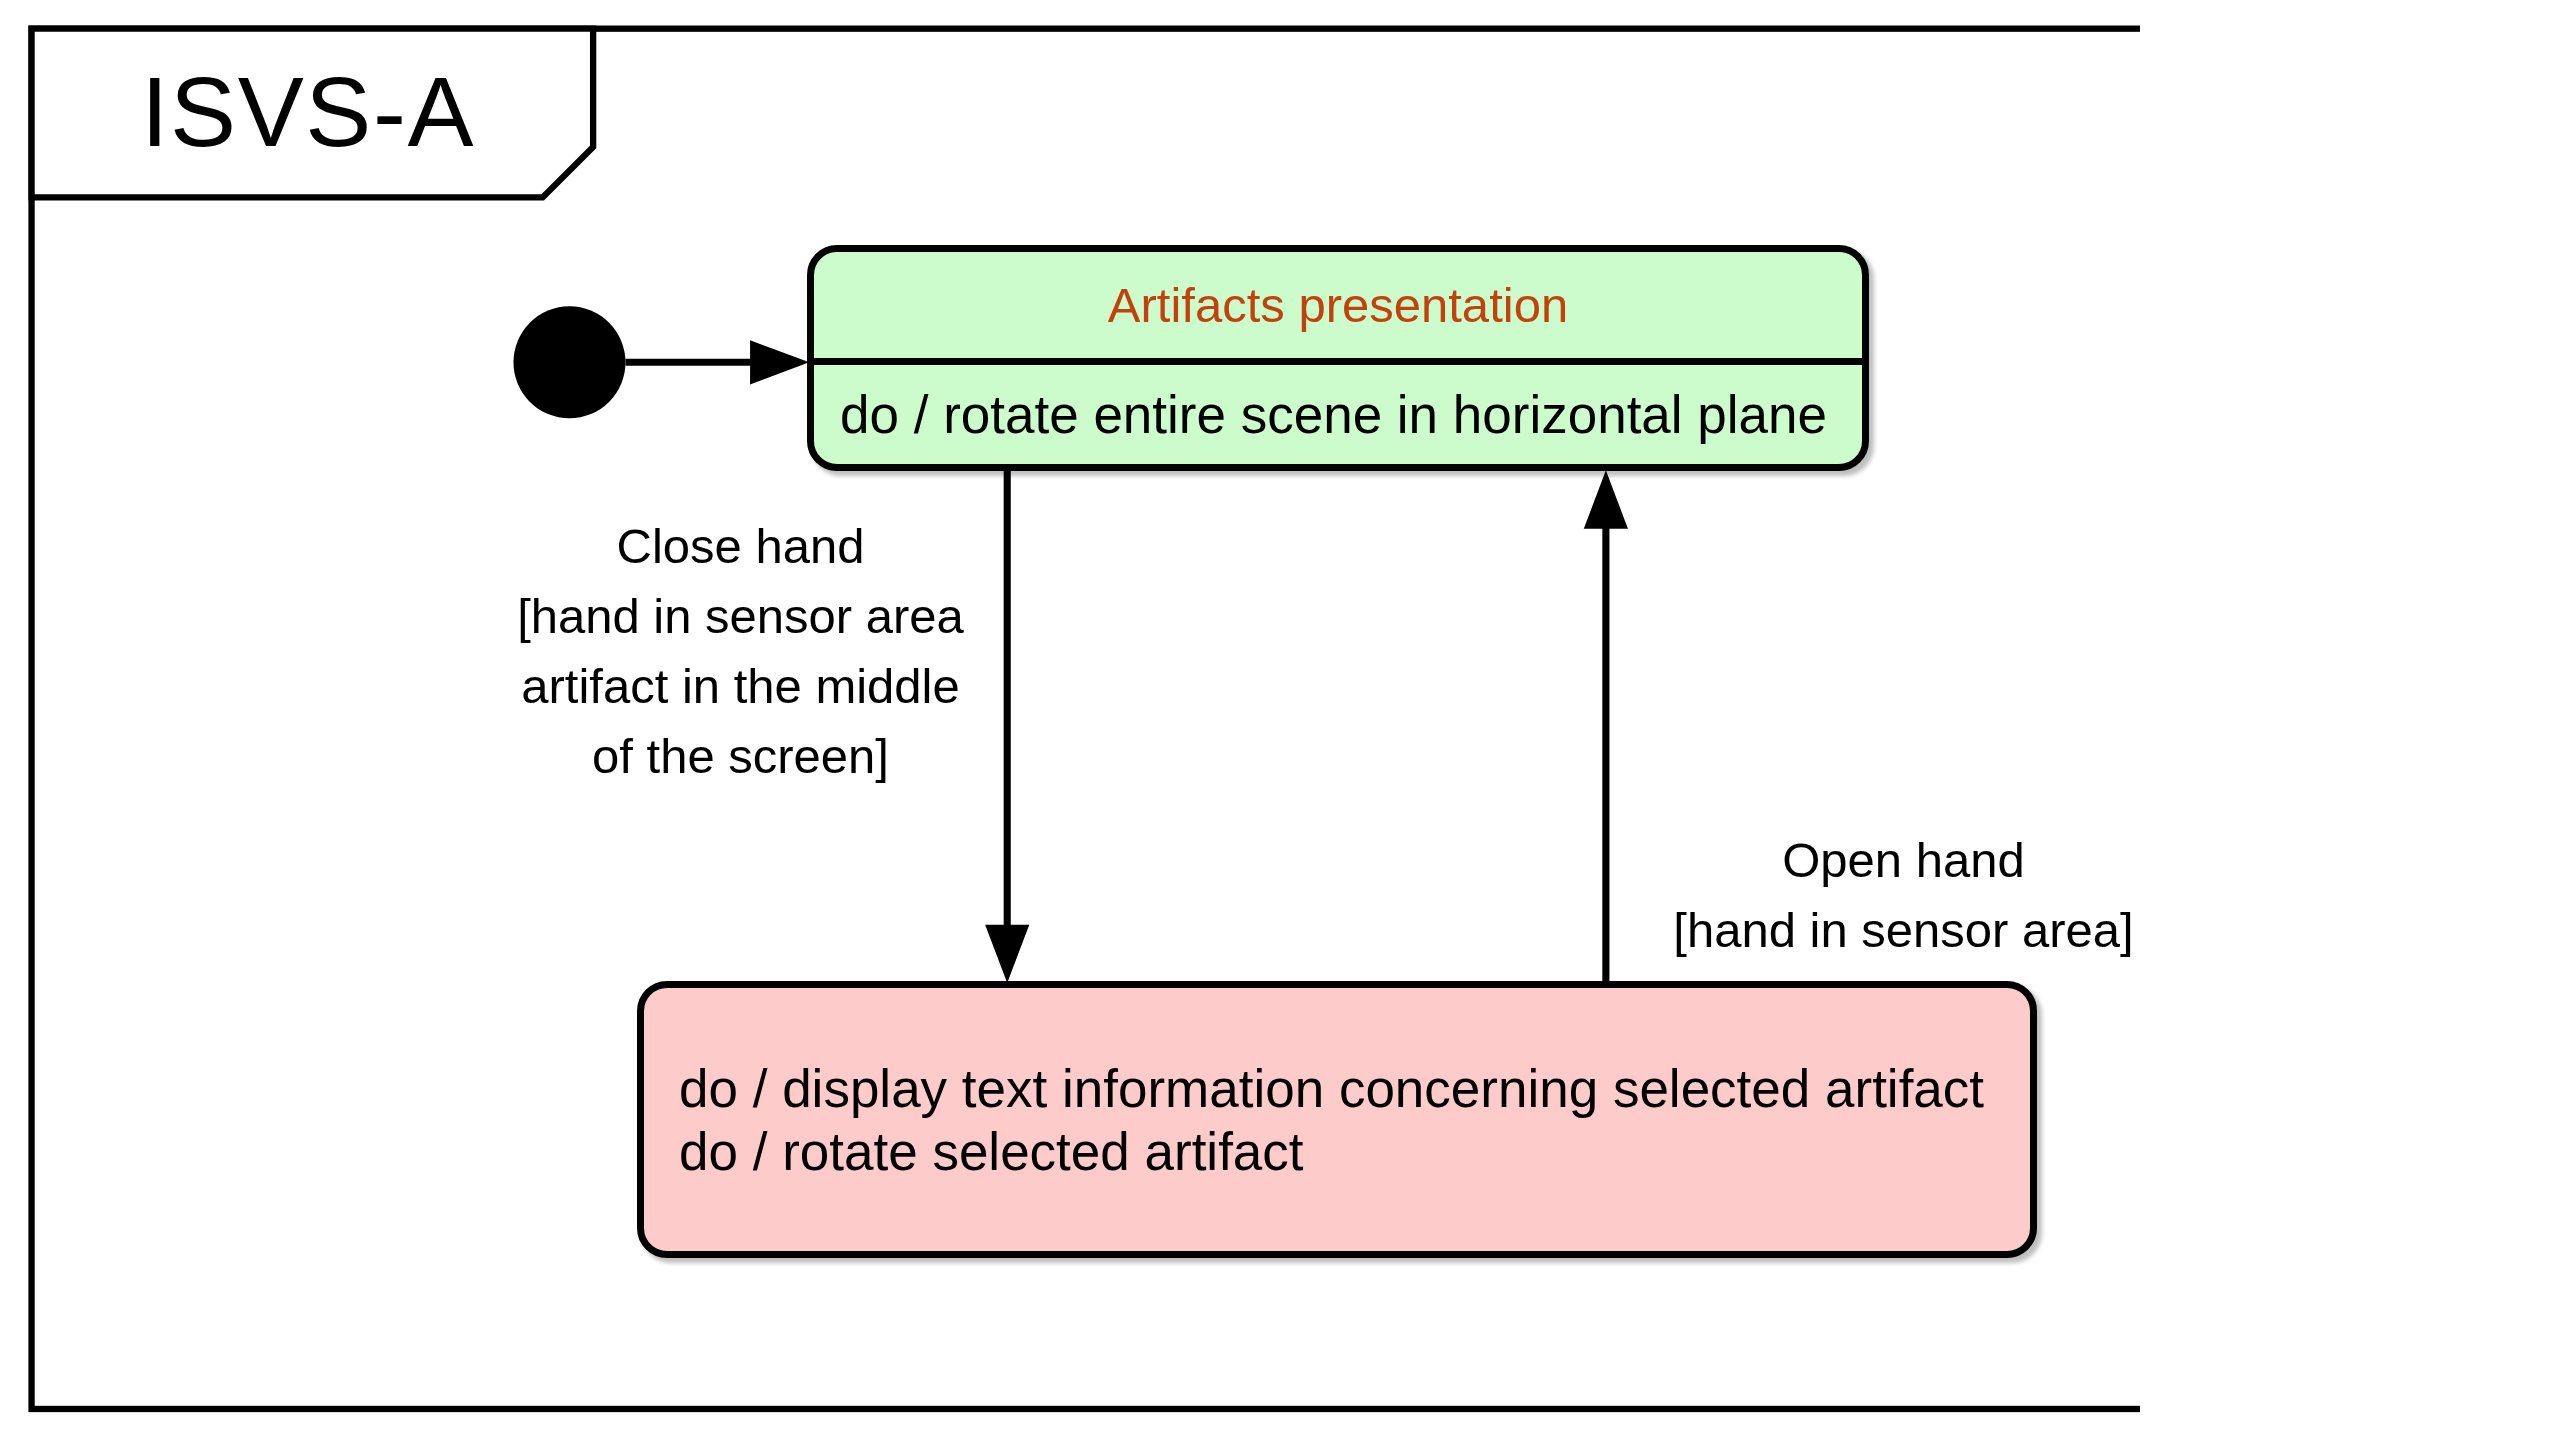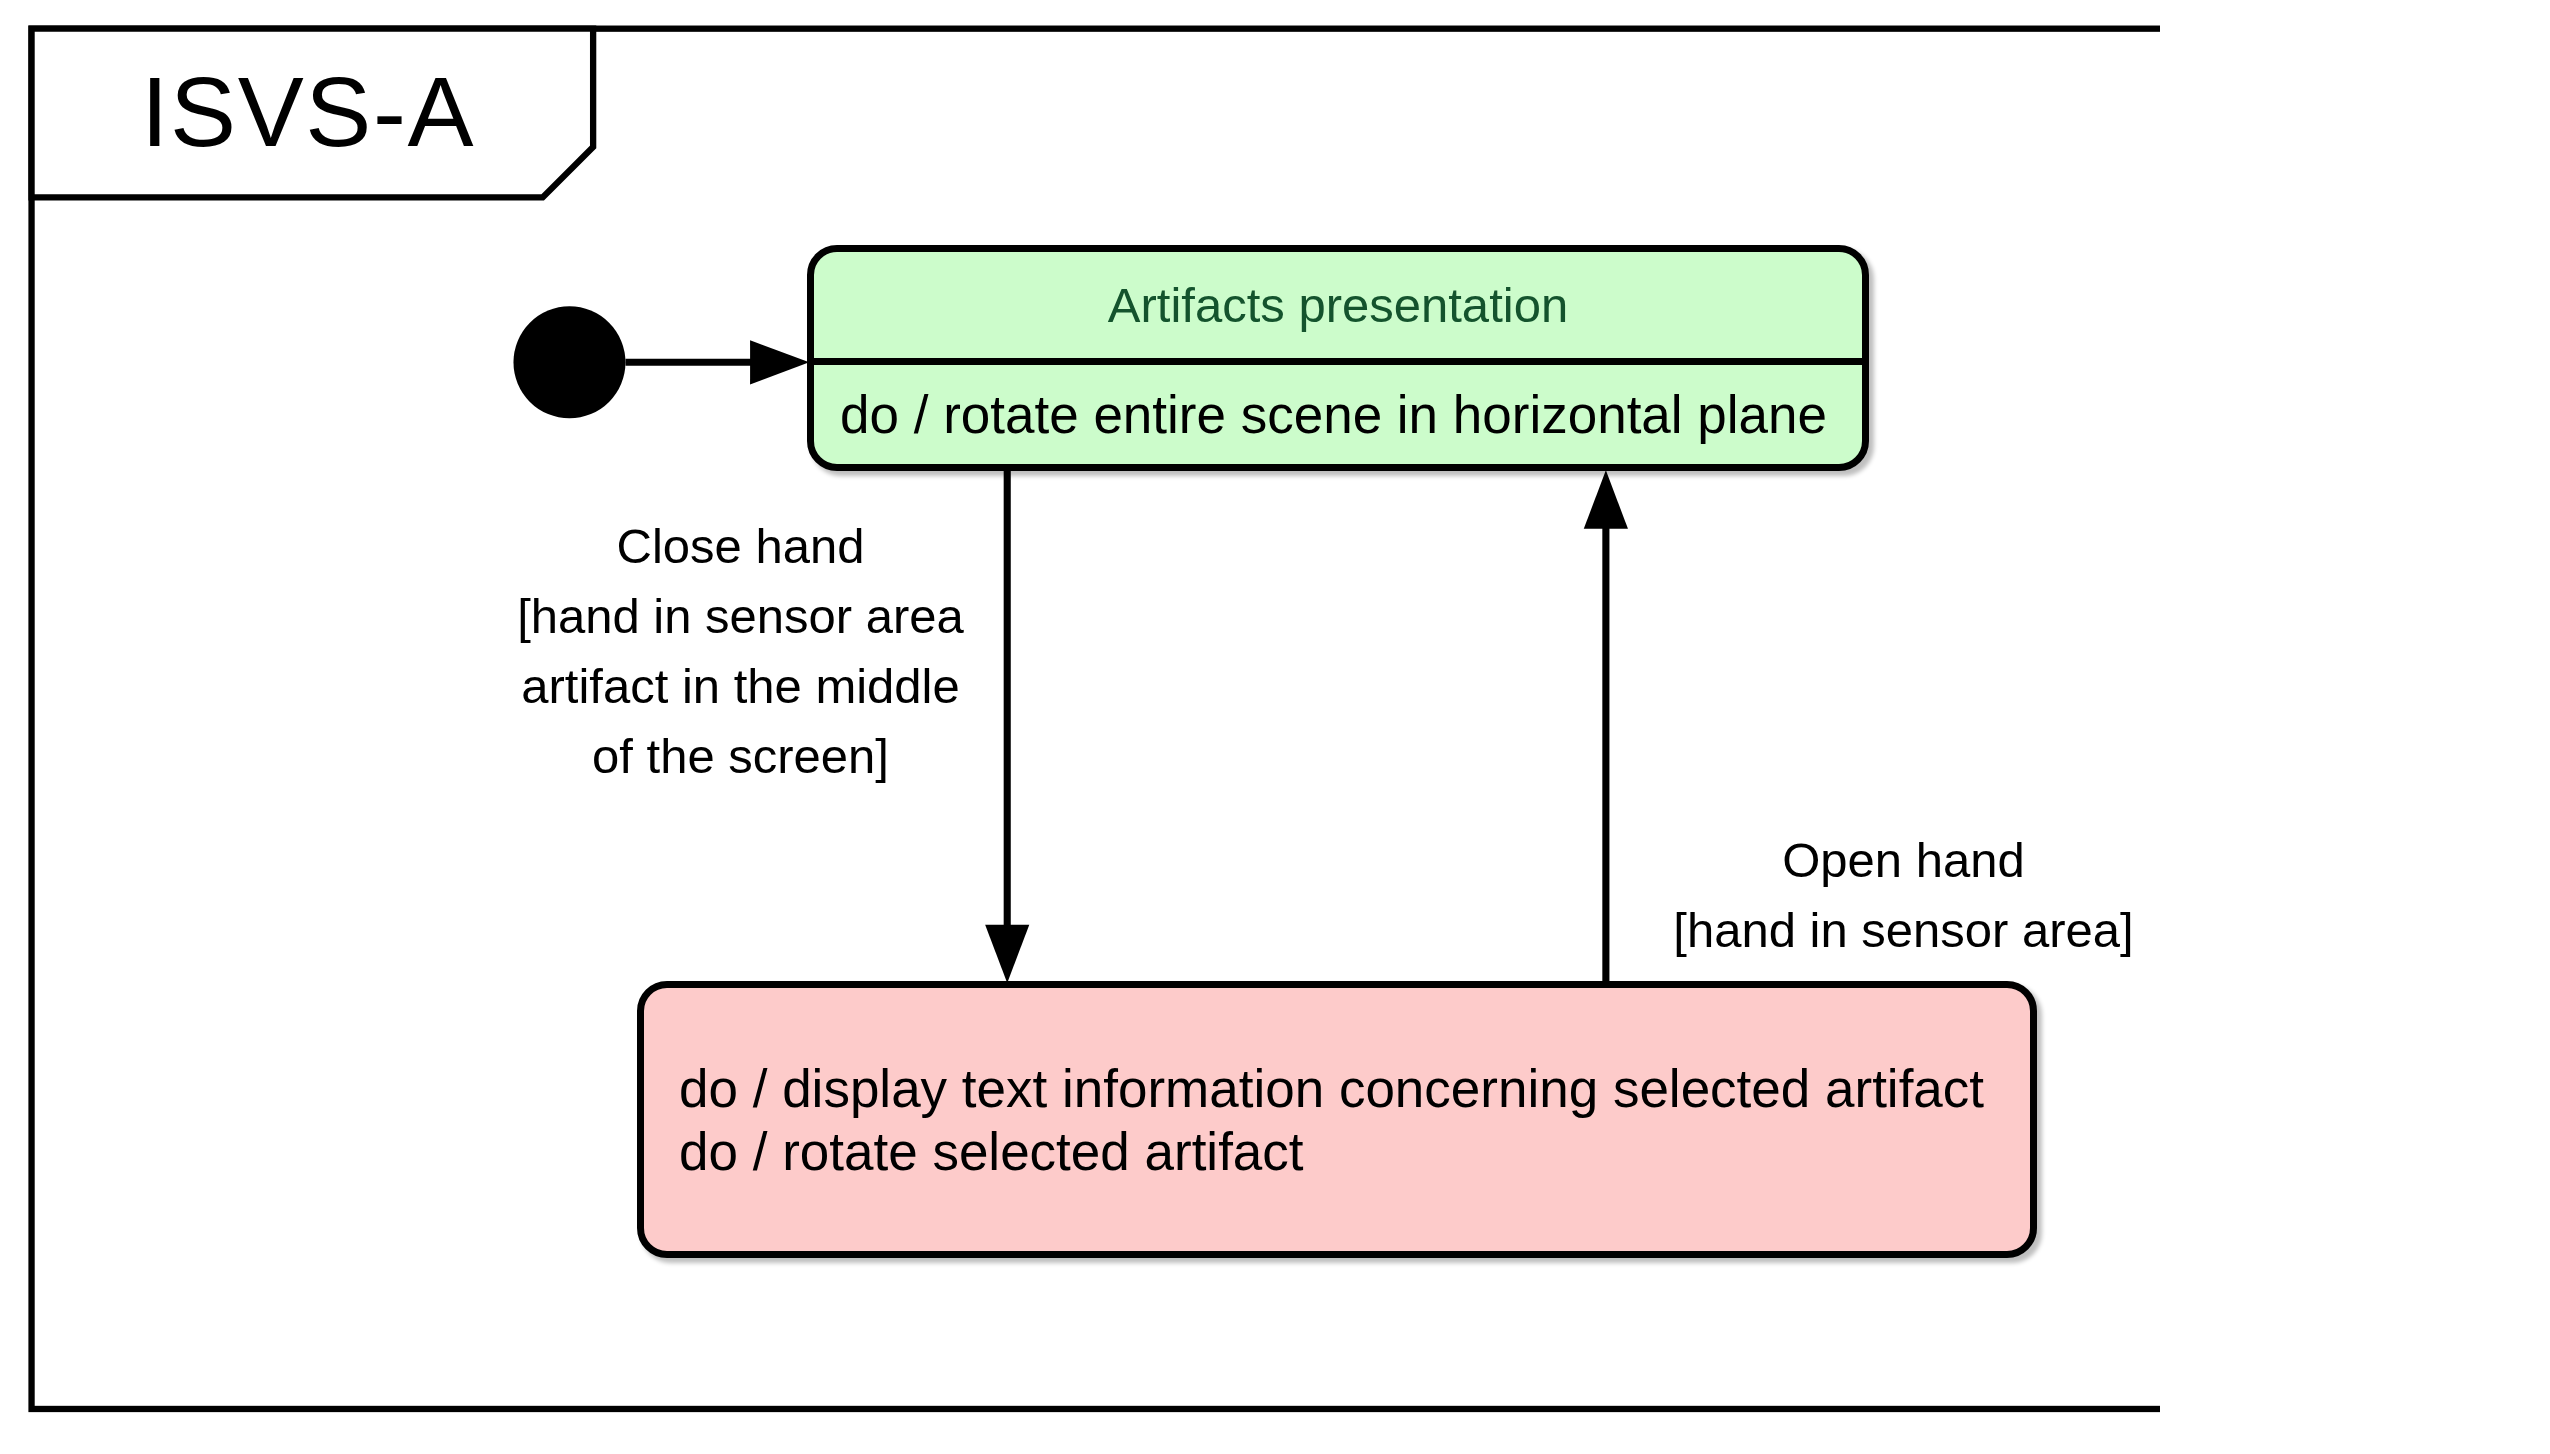--- a/index.html
+++ b/index.html
@@ -7,21 +7,20 @@
     padding: 0;
     background: #ffffff;
     font-family: "Liberation Sans", sans-serif;
   }
   .canvas {
     position: relative;
     width: 2140px;
     height: 1455px;
     background: #ffffff;
     overflow: hidden;
-    padding-left: 20px;
   }
   .shapes {
     position: absolute;
     left: 0;
     top: 0;
     width: 2550px;
     height: 1455px;
   }
   .frame-title {
     position: absolute;
@@ -48,21 +47,21 @@
   }
   .state.green { left: 807px; top: 245px; width: 1062px; height: 226px; background: #ccfccb; }
   .state.pink  { left: 637px;  top: 981px; width: 1400px; height: 277px; background: #fdcbca; }
   .state-title {
     flex: none;
     display: flex;
     align-items: center;
     justify-content: center;
     border-bottom: 7px solid #000000;
     font-size: 49px;
-    color: #14532d;
+    color: #c2410c;
   }
   .state.green .state-title { height: 106px; }
   .state.pink  .state-title { height: 95px; }
   .state-body {
     flex: 1;
     display: flex;
     align-items: center;
     font-size: 53px;
     line-height: 63px;
     color: #000000;

